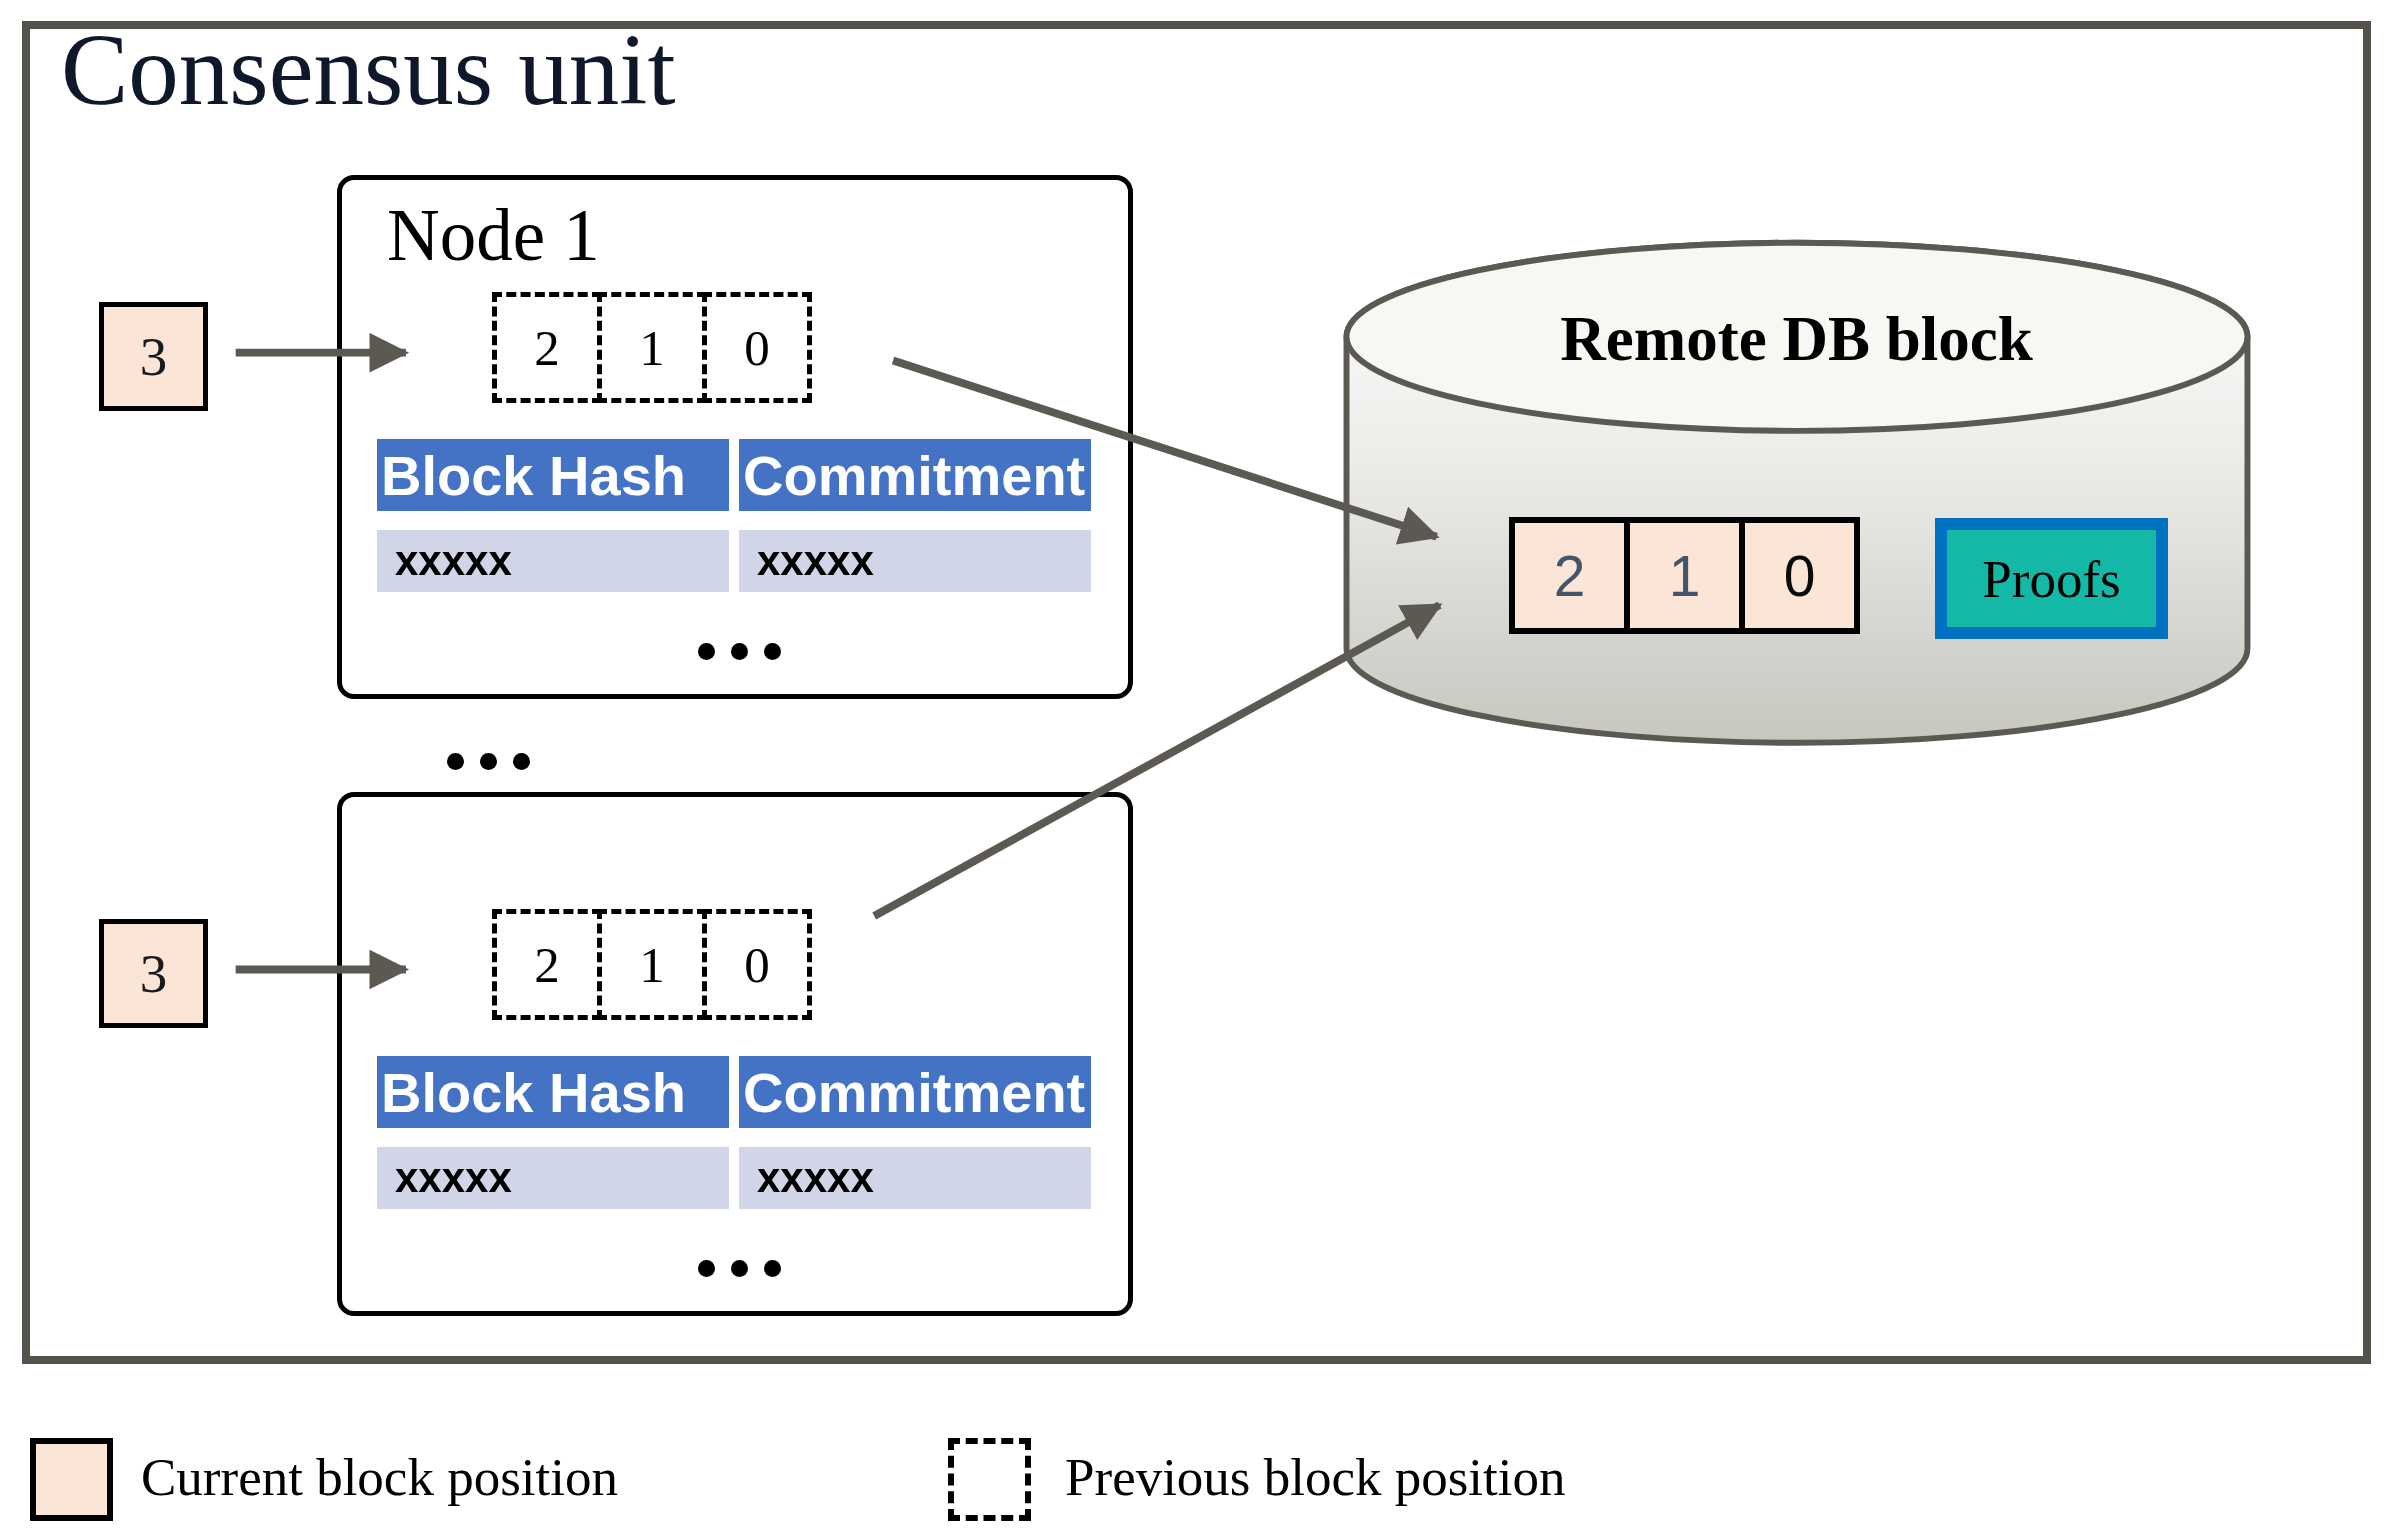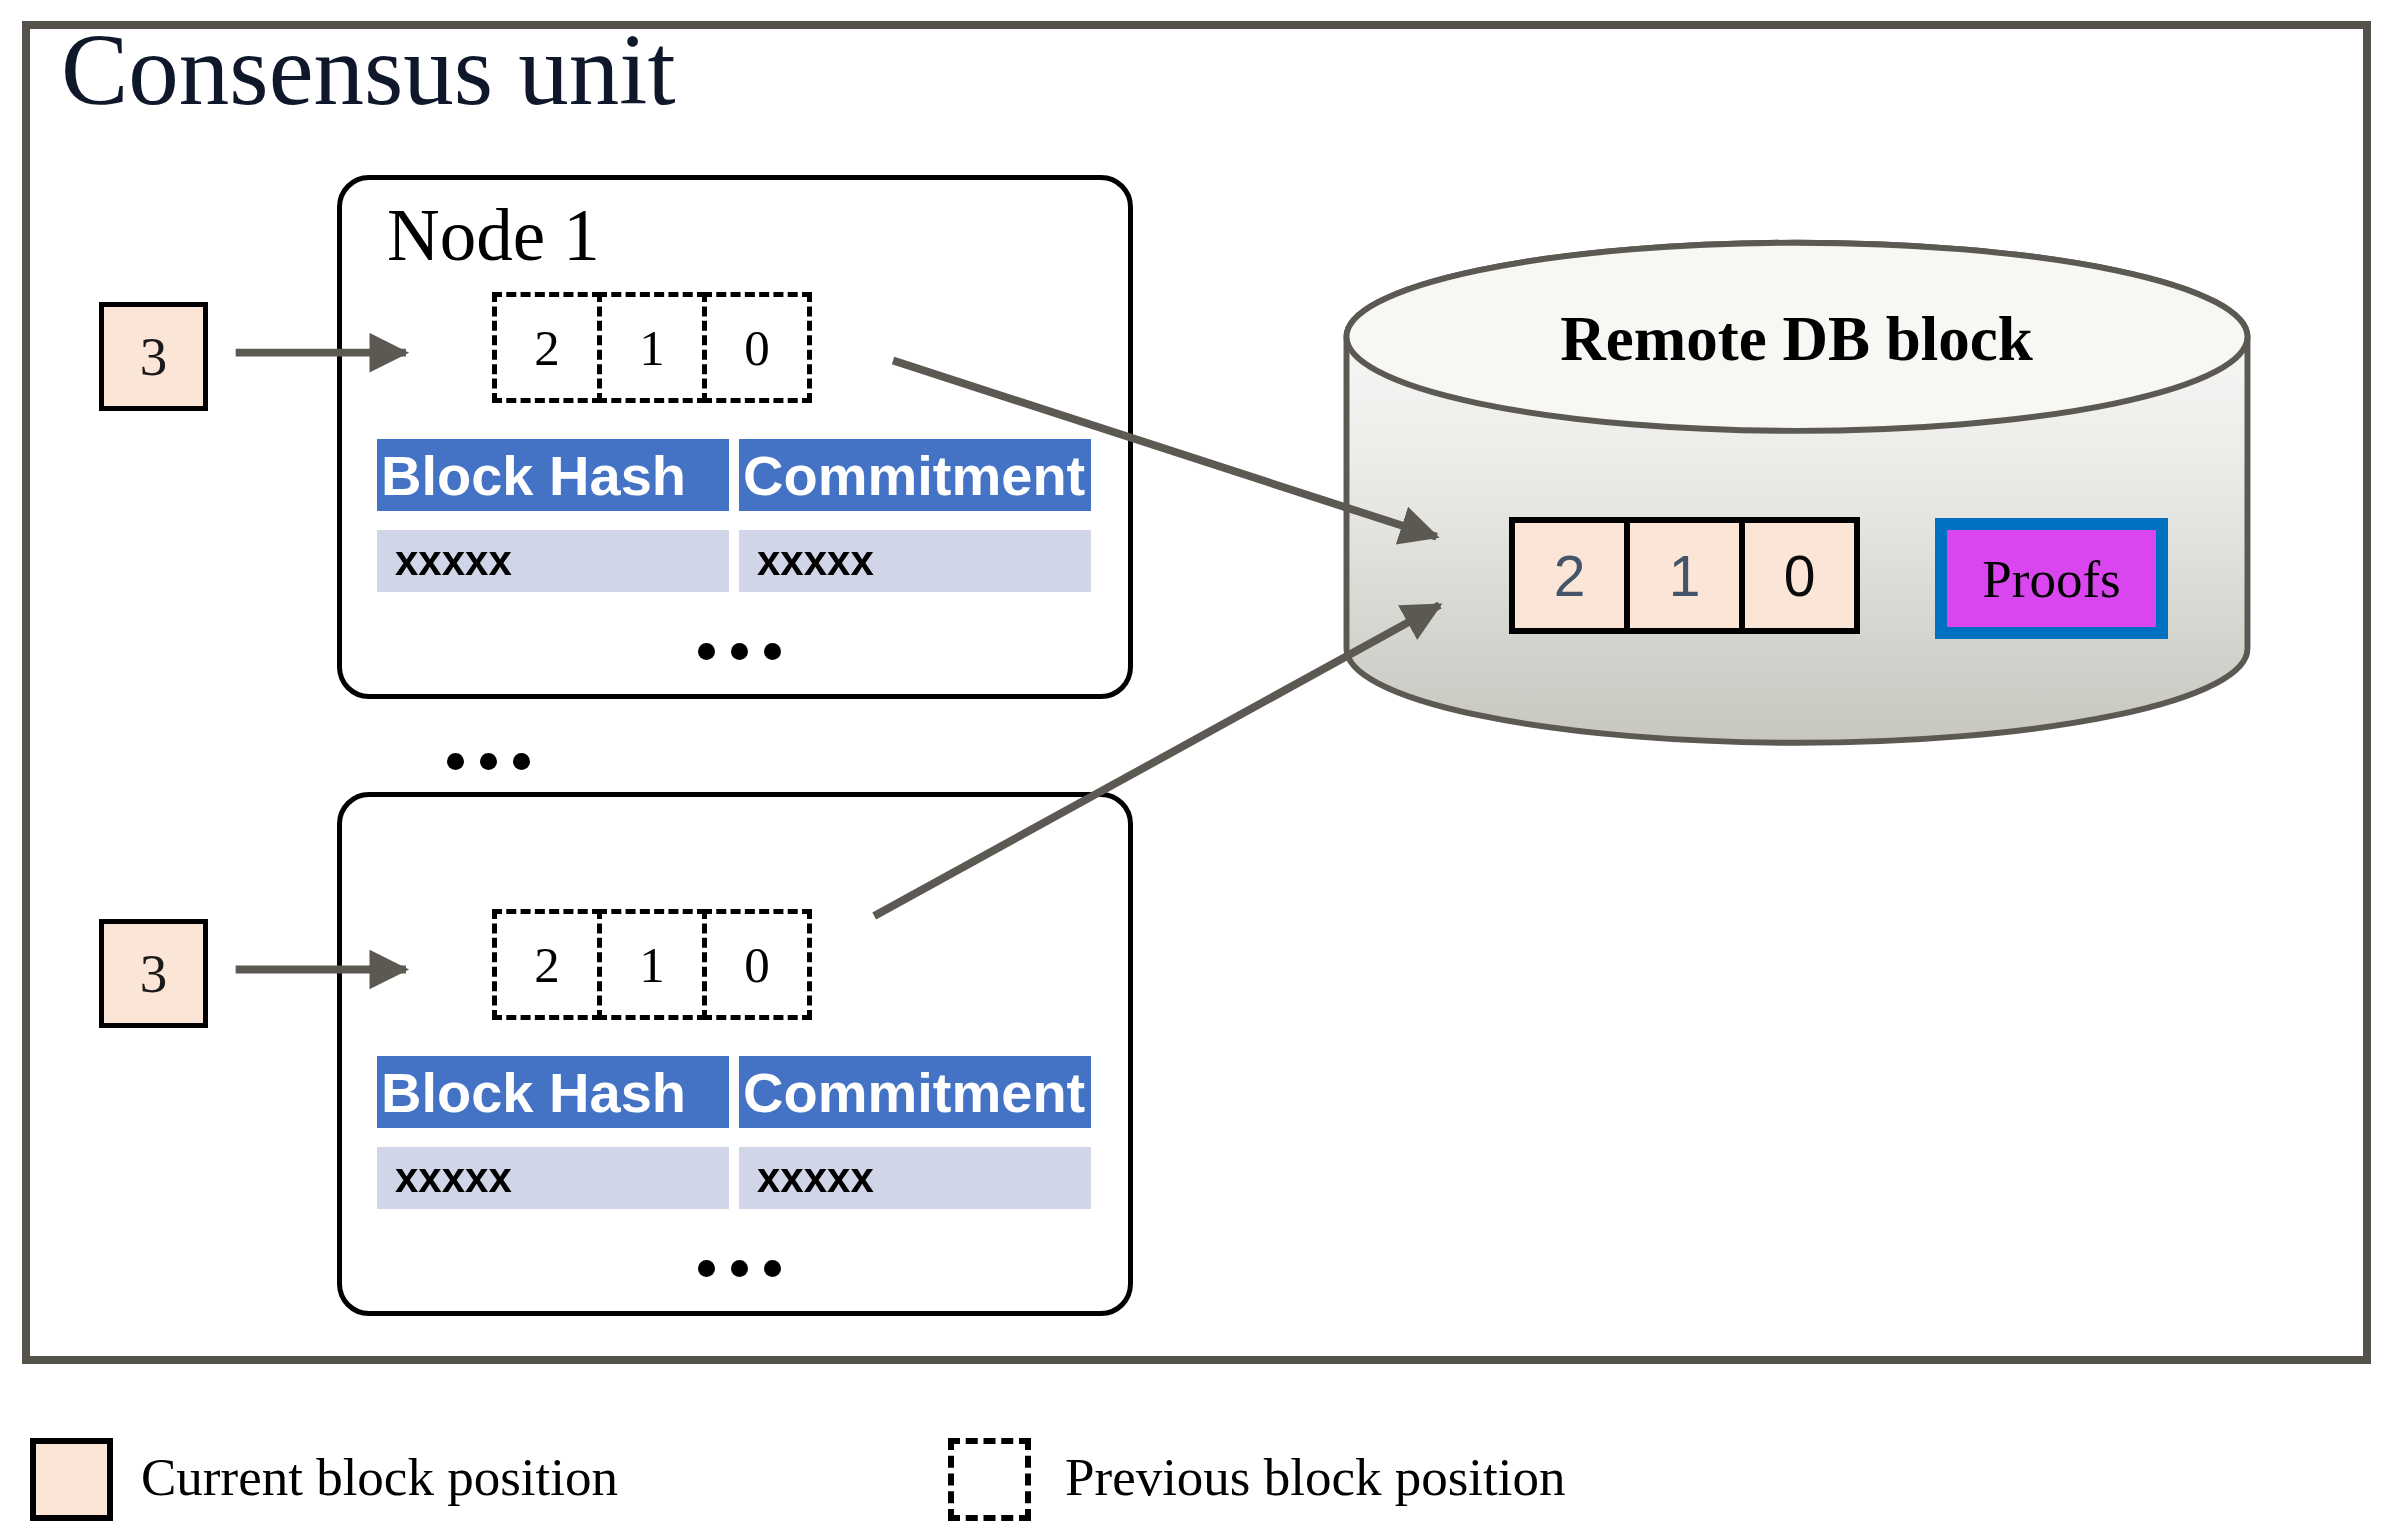--- a/index.html
+++ b/index.html
@@ -6,21 +6,21 @@
   #canvas{position:relative;width:2394px;height:1536px;background:#fff;overflow:hidden;
           font-family:"Liberation Serif",serif;}
   .abs{position:absolute;}
   svg.layer{position:absolute;left:0;top:0;}
 
   
   #outer-box{left:22px;top:21px;width:2333px;height:1327px;border:8px solid #54524A;}
   #main-title{left:61px;top:12px;font-size:101px;color:#0f172a;white-space:nowrap;}
 
   
-  .node-card{width:786px;height:514px;border:5px solid #000;border-radius:32px;background:transparent;}
+  .node-card{width:786px;height:514px;border:5px solid #000;border-radius:17px;background:transparent;}
   .node-title{position:absolute;left:45px;top:14px;font-size:73px;color:#000;white-space:nowrap;}
 
   
   .in-block{width:99px;height:99px;background:#FBE5D6;border:5px solid #000;
             display:flex;align-items:center;justify-content:center;font-size:55px;color:#1a1a1a;}
 
   
   .dash-row{position:absolute;display:flex;}
   .dash-cell{width:100px;height:101px;border:5px dashed #000;background:#fff;margin-left:-5px;
              display:flex;align-items:center;justify-content:center;font-size:51px;color:#000;}
@@ -41,21 +41,21 @@
   #server-title{left:1356px;top:303px;width:881px;text-align:center;font-weight:bold;
                 font-size:63px;color:#000;}
   .db-row{left:1509px;top:517px;display:flex;}
   .db-cell{width:109px;height:105px;background:#FBE5D6;border:6px solid #000;margin-left:-6px;
            display:flex;align-items:center;justify-content:center;
            font-family:"Liberation Sans",sans-serif;font-size:57px;}
   .db-cell:first-child{margin-left:0;}
   .db-cell.slate{color:#44546A;}
   .db-cell.dark{color:#0b0b0b;}
   #proofs-box{left:1935px;top:518px;width:209px;height:97px;border:12px solid #0070C0;
-              background:#d946ef;display:flex;align-items:center;justify-content:center;
+              background:#14b8a6;display:flex;align-items:center;justify-content:center;
               font-size:53px;color:#000;}
 
   
   .legend-swatch{width:71px;height:71px;background:#FBE5D6;border:6px solid #000;}
   .legend-swatch.dashed{background:#fff;border-style:dashed;}
   .legend-label{font-size:53px;color:#000;white-space:nowrap;}
 </style>
 </head>
 <body>
 

